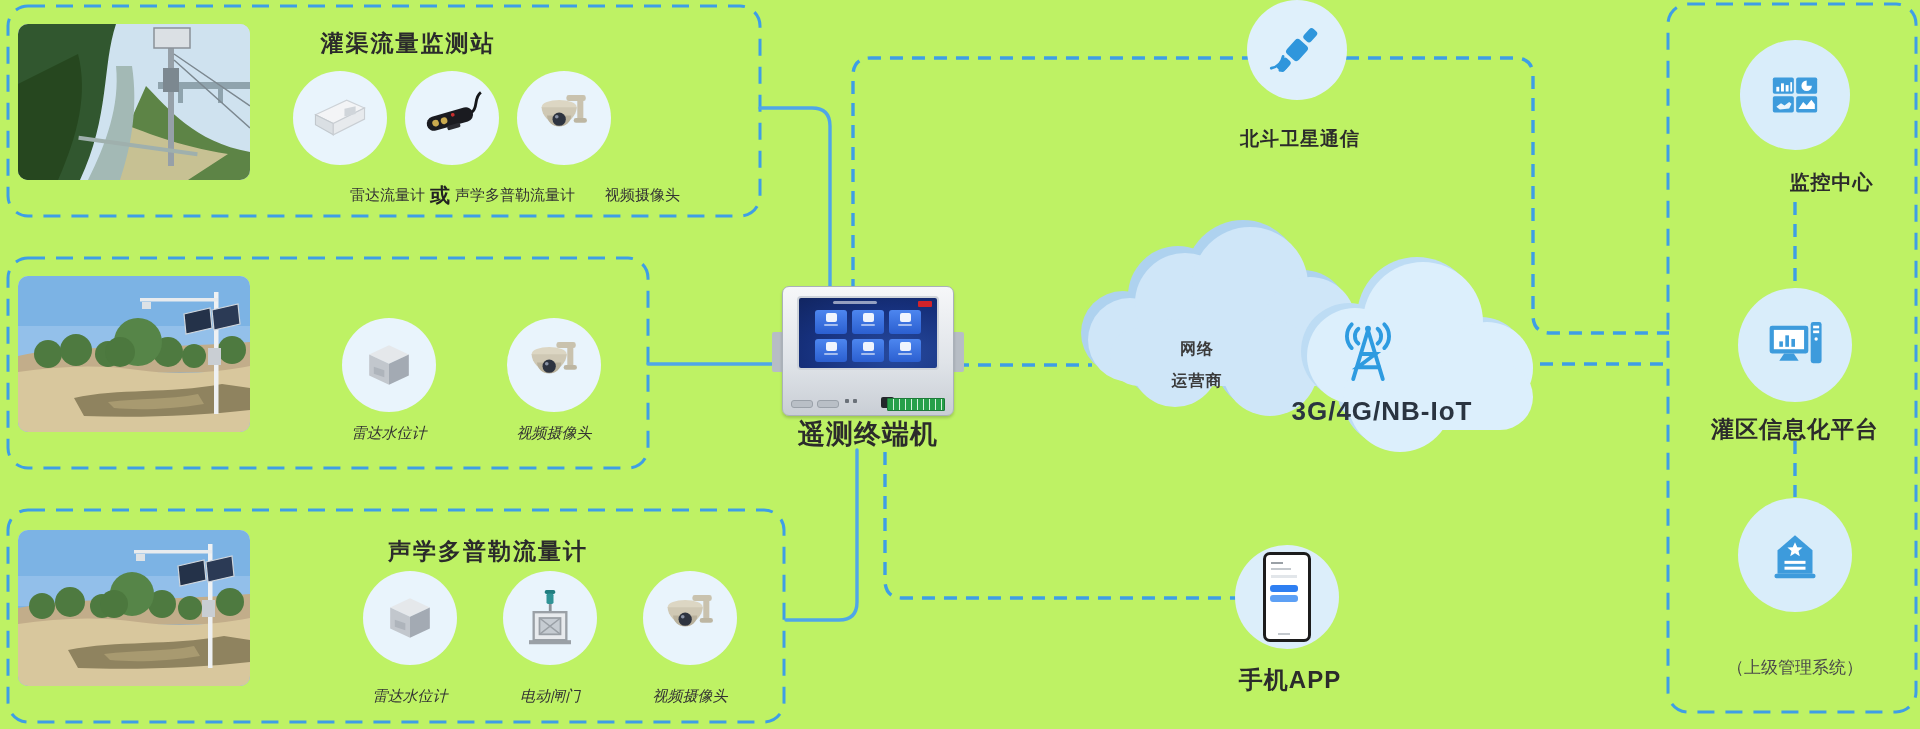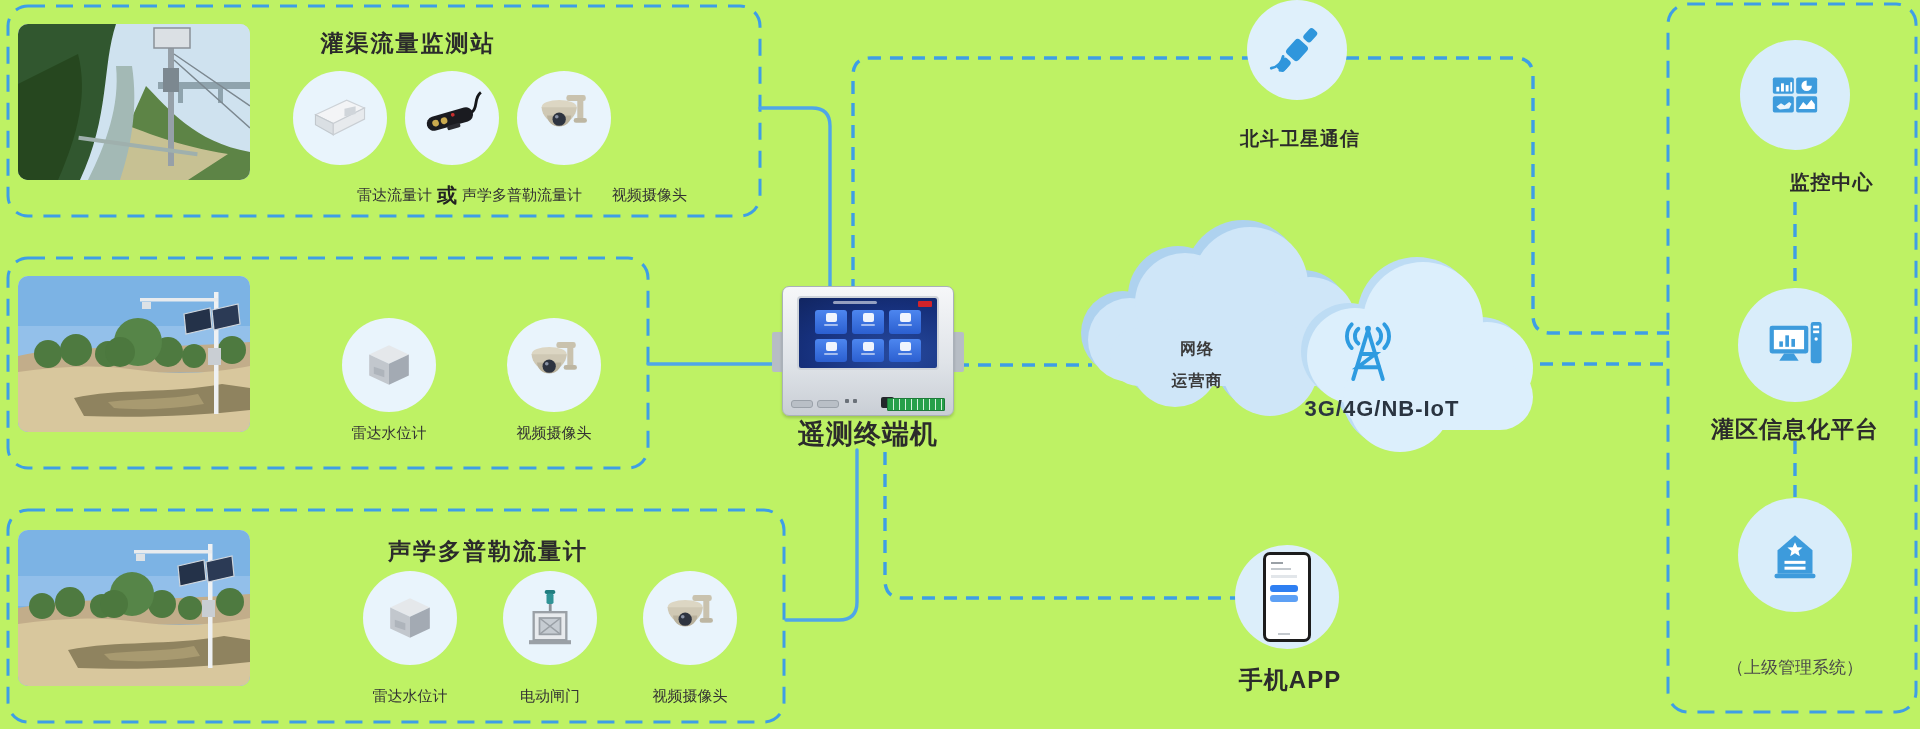--- a/index.html
+++ b/index.html
@@ -6,21 +6,21 @@
   .canvas{position:relative;width:1920px;height:729px;background:#bef264;overflow:hidden;
           font-family:"Liberation Sans","DejaVu Sans",sans-serif;}
   svg{display:block;}
   .overlay{position:absolute;left:0;top:0;z-index:1;}
   .box{position:absolute;z-index:2;}
   .title{position:absolute;font-weight:bold;font-size:23px;color:#2b2b2b;text-align:center;letter-spacing:2px;white-space:nowrap;}
   .photo{position:absolute;border-radius:10px;overflow:hidden;background:#cfe0ec;}
   .item{position:absolute;}
   .circle{width:94px;height:94px;border-radius:50%;background:#E9F4FC;display:flex;align-items:center;justify-content:center;}
   .ilabel{position:absolute;left:50%;width:240px;margin-left:-120px;top:106px;text-align:center;
-          font-size:15px;color:#333;white-space:nowrap;}
+          font-size:15px;color:#333;white-space:nowrap;font-style:italic;}
   .lblrow{position:absolute;display:flex;align-items:center;font-size:15px;color:#333;white-space:nowrap;z-index:3;}
   .lblrow .or{font-size:20px;font-weight:bold;color:#222;margin:0 5px;}
   .node-label{position:absolute;font-weight:bold;color:#2b2b2b;text-align:center;white-space:nowrap;z-index:3;letter-spacing:1px;}
   .bubble{position:absolute;border-radius:50%;background:#DFF0FB;display:flex;align-items:center;justify-content:center;z-index:2;}
   .sub-label{position:absolute;font-size:17px;color:#4a4a4a;text-align:center;white-space:nowrap;z-index:3;}
   
   .terminal{position:absolute;left:772px;top:286px;width:192px;height:130px;z-index:3;}
   .t-wing{position:absolute;top:46px;width:12px;height:40px;background:#b7bdc5;border-radius:2px;}
   .t-body{position:absolute;left:10px;right:10px;top:0;bottom:0;border-radius:7px;
           background:linear-gradient(#f6f7f9,#dfe3e8 60%,#c9ced5);border:1px solid #aab1ba;box-shadow:0 2px 3px rgba(0,0,0,.18);}
@@ -164,21 +164,21 @@
           <rect x="35" y="7" width="5" height="19" rx="2" fill="#c9c2ae"></rect>
           <rect x="32" y="24" width="11" height="4" rx="2" fill="#bdb6a2"></rect>
           <ellipse cx="20" cy="15" rx="14.5" ry="6" fill="#dcd6c3"></ellipse>
           <path d="M5.5,15 a14.5,13.5 0 0 0 29,0 z" fill="#cfc8b4"></path>
           <path d="M10,22 a10,9 0 0 0 20,0 z" fill="#b9b19c"></path>
           <circle cx="20" cy="25" r="5.5" fill="#2e3440"></circle>
           <circle cx="18" cy="23" r="1.5" fill="#8a93a5"></circle>
         </svg>
       </div>
     </div>
-    <div class="lblrow" style="left:349px;top:176px;">
+    <div class="lblrow" style="left:342px;top:176px;">
       <span>雷达流量计</span>
       <span class="or">或</span>
       <span>声学多普勒流量计</span>
       <span style="width:30px;"></span>
       <span>视频摄像头</span>
     </div>
   </div>
 
   <div class="box" style="left:8px;top:258px;width:640px;height:210px;">
     <div class="photo" style="left:10px;top:18px;width:232px;height:156px;">
@@ -377,21 +377,21 @@
       <path d="M24,11 L14,44"></path>
         <path d="M24,11 L34,44"></path>
       <path d="M19.5,27 H29 L17,36 H31.5"></path>
       <path d="M13,7 A11.5,11.5 0 0 0 13,23"></path>
         <path d="M17.5,10 A6.5,6.5 0 0 0 17.5,20"></path>
       <path d="M35,7 A11.5,11.5 0 0 1 35,23"></path>
         <path d="M30.5,10 A6.5,6.5 0 0 1 30.5,20"></path>
     </g>
     <circle cx="24" cy="10" r="2" fill="#2E9BE0"></circle>
   </svg>
-  <div class="node-label" style="left:1272px;top:396px;width:220px;font-size:22px;color:#2a3440;">3G/4G/NB-IoT</div>
+  <div class="node-label" style="left:1272px;top:396px;width:220px;font-size:26px;color:#2a3440;">3G/4G/NB-IoT</div>
 
   <div class="bubble" style="left:1235px;top:545px;width:104px;height:104px;background:#DCEEFA;">
     <div class="phone">
       <span class="l1"></span>
         <span class="l2"></span>
         <span class="l3"></span>
       <span class="b1"></span>
         <span class="b2"></span>
         <span class="l4"></span>
     </div>

